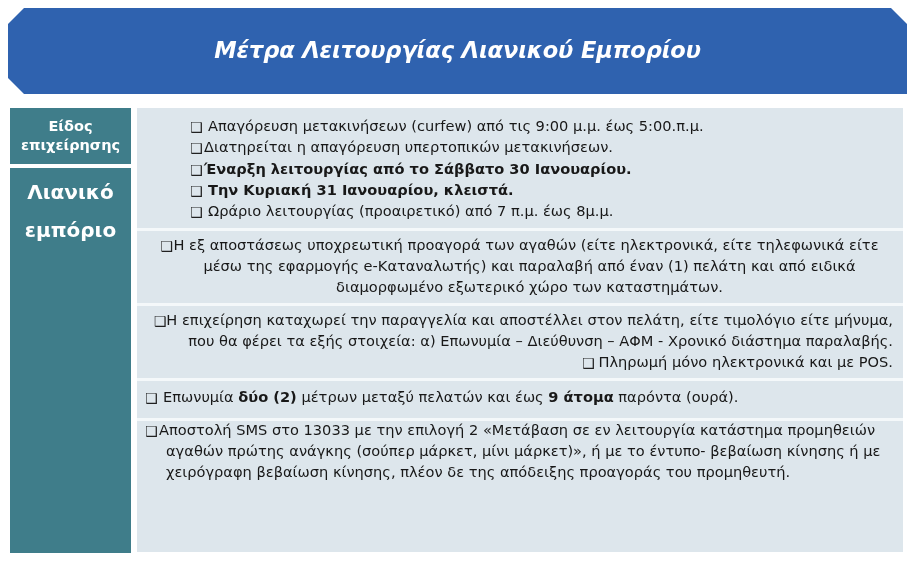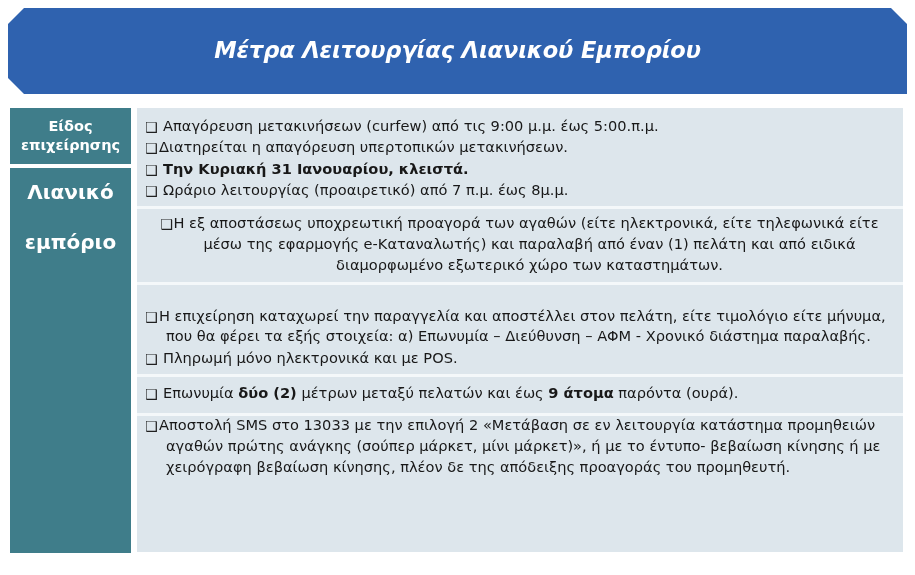--- a/index.html
+++ b/index.html
@@ -91,21 +91,21 @@
     margin-top: 4px;
     height: 385px;
     color: #ffffff;
     font-weight: bold;
     font-size: 20px;
     text-align: center;
     padding-top: 12px;
     box-sizing: border-box;
   }
   .sidebar-body .sb-l1 { display: block; }
-  .sidebar-body .sb-l2 { display: block; margin-top: 26px; }
+  .sidebar-body .sb-l2 { display: block; margin-top: 14px; }
 
   
   .content {
     position: absolute;
     left: 137px;
     top: 8px;
     width: 766px;
     bottom: 3px;
     background: #DDE6EC;
     box-sizing: border-box;
@@ -143,23 +143,23 @@
     line-height: 1;
     vertical-align: -1px;
     color: #202020;
   }
   .line .gap-wide { margin-right: 4px; }
   .line.bold { font-weight: bold; }
   .line.bold .bx { font-weight: normal; }
   b.em { font-weight: bold; }
 
   
-  .block.b1 { padding-top: 8px;  padding-bottom: 5px; }
+  .block.b1 { padding-top: 8px;  padding-bottom: 5px; margin-left: 45px; }
   .block.b2 { padding-top: 7px;  padding-bottom: 5px; text-align: center; }
-  .block.b3 { padding-top: 24px;  padding-bottom: 5px; }
+  .block.b3 { padding-top: 7px;  padding-bottom: 5px; text-align: right; }
   .block.b4 { padding-top: 9px;  padding-bottom: 9px; }
   .block.b5 { padding-top: 2px;  padding-bottom: 6px; }
 </style>
 </head>
 <body>
 
 <div class="page">
 
   <div class="title-banner">
     <div class="title-line line1">Μέτρα Λειτουργίας Λιανικού Εμπορίου</div>
@@ -175,20 +175,21 @@
       <div class="sidebar-body">
         <span class="sb-l1">Λιανικό</span>
         <span class="sb-l2">εμπόριο</span>
       </div>
     </div>
 
     <div class="content" id="content-col">
         <div class="block b1">
           <p class="line"><span class="bx gap-wide">❑</span><span>Απαγόρευση μετακινήσεων (curfew) από τις 9:00 μ.μ. έως 5:00.π.μ.</span></p>
           <p class="line"><span class="bx">❑</span><span>Διατηρείται η απαγόρευση υπερτοπικών μετακινήσεων.</span></p>
+          <p class="line bold"><span class="bx">❑</span><span>Έναρξη λειτουργίας από το Σάββατο 30 Ιανουαρίου.</span></p>
           <p class="line bold"><span class="bx gap-wide">❑</span><span>Την Κυριακή 31 Ιανουαρίου, κλειστά.</span></p>
           <p class="line"><span class="bx gap-wide">❑</span><span>Ωράριο λειτουργίας (προαιρετικό) από 7 π.μ. έως 8μ.μ.</span></p>
         </div>
         <div class="block b2">
           <p class="line"><span class="bx">❑</span><span>Η εξ αποστάσεως υποχρεωτική προαγορά των αγαθών (είτε ηλεκτρονικά, είτε τηλεφωνικά είτε μέσω της εφαρμογής e-Καταναλωτής) και παραλαβή από έναν (1) πελάτη και από ειδικά διαμορφωμένο εξωτερικό χώρο των καταστημάτων.</span></p>
         </div>
         <div class="block b3">
           <p class="line"><span class="bx">❑</span><span>Η επιχείρηση καταχωρεί την παραγγελία και αποστέλλει στον πελάτη, είτε τιμολόγιο είτε μήνυμα, που θα φέρει  τα εξής στοιχεία: α) Επωνυμία – Διεύθυνση – ΑΦΜ - Χρονικό διάστημα παραλαβής.</span></p>
           <p class="line"><span class="bx gap-wide">❑</span><span>Πληρωμή μόνο ηλεκτρονικά και με POS.</span></p>
         </div>

